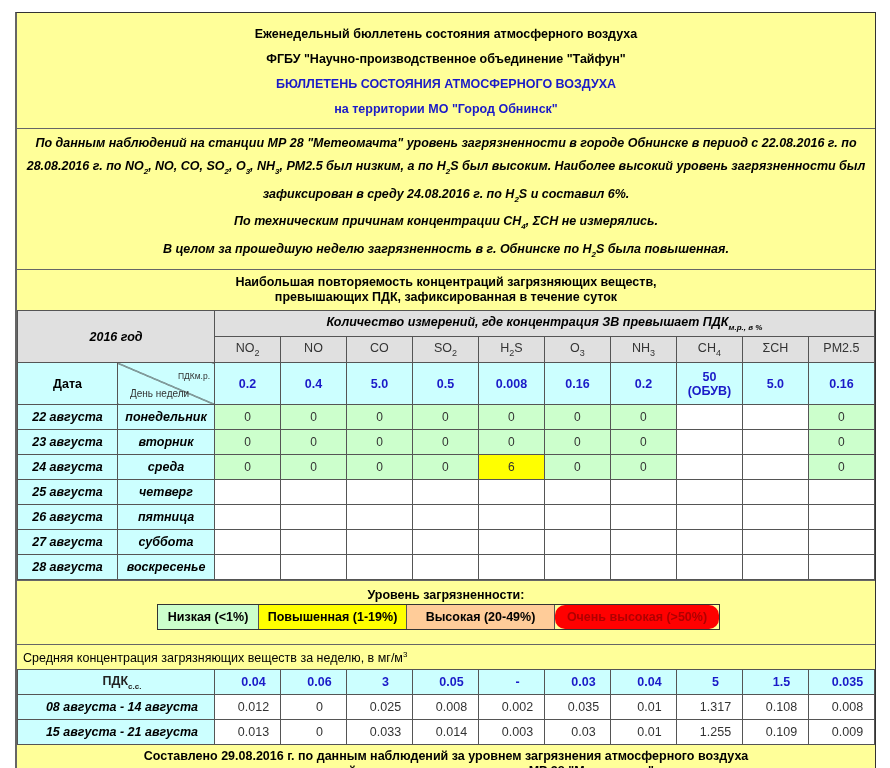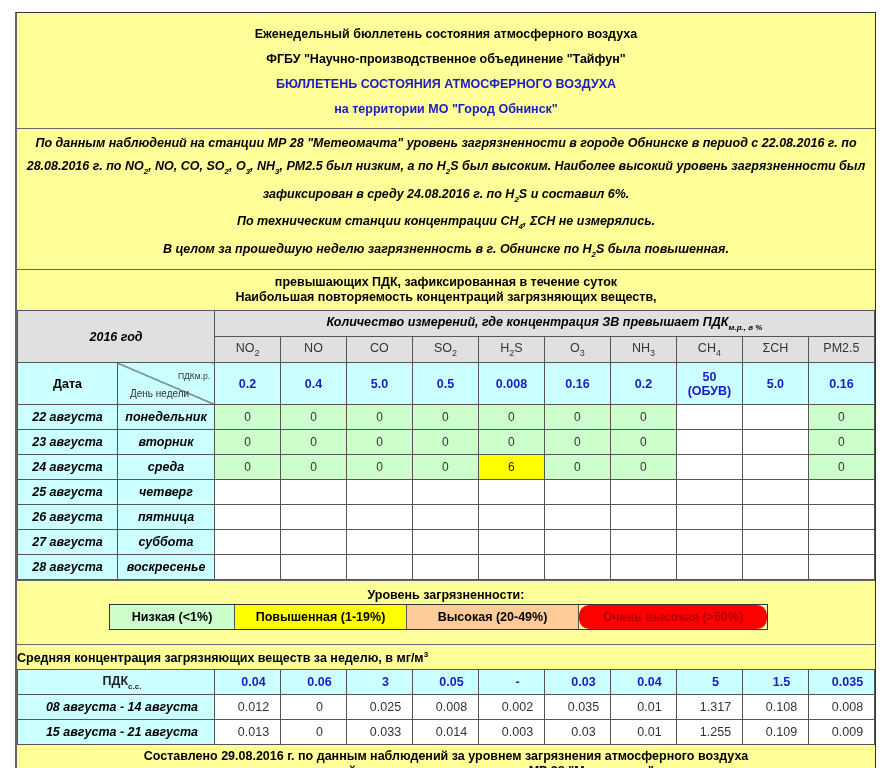--- a/index.html
+++ b/index.html
@@ -27,24 +27,24 @@
   .pdk { color:#1a1ac8; font-weight:bold; font-size:12.5px; height:41px; }
   .datehdr { font-weight:bold; font-size:12.5px; }
   .diag { position:relative; background:linear-gradient(to bottom left, transparent calc(50% - 0.6px), #333 calc(50% - 0.3px), #333 calc(50% + 0.3px), transparent calc(50% + 0.6px)), #ccffff; }
   .diag .tr { position:absolute; right:4px; top:8px; font-size:8.5px; color:#333; }
   .diag .bl { position:absolute; left:12px; bottom:5px; font-size:10px; color:#333;margin-top:13px; }
   .drow td { height:24px; }
   .dcell { font-weight:bold; font-style:italic; font-size:12.5px; }
   .legend-sect { padding:6px 0 14px 0; }
   .legend-title { font-size:12.5px; font-weight:bold; height:17px; line-height:17px; }
   .legend { display:inline-flex; border:1px solid #333; font-size:12.5px; font-weight:bold; height:24px; line-height:24px; margin-left:-15px; }
-  .legend span { padding:0 20px; border-right:1px solid #555; }
+  .legend span { padding:0 8px; border-right:1px solid #555; }
   .legend span:last-child { border-right:none; }
   .l1 { background:#ccffcc; width:84px; } .l2 { background:#ffff00; width:131px; } .l3 { background:#ffcc99; width:131px; } .l4 { background:#ff0000; color:#b00000; width:148px;border-radius:10px; }
-  .avgtitle { font-size:12.5px; font-weight:bold; padding:5px 0 4px 0; }
+  .avgtitle { font-size:12.5px; font-weight:normal; padding:5px 0 4px 6px; }
   .avgtitle sup { font-size:8px; }
   .avg td { height:24px; font-size:12.5px;padding-left:12px; }
   .avg .pdk2 { color:#1a1ac8; font-weight:bold; }
   .avg .pdkl { font-weight:bold; color:#222; }
   .avg .pdkl sub { font-size:8px; }
   .avg .prd { font-weight:bold; font-style:italic; }
   .avg .v { color:#333; background:#fff; }
   .footer { font-size:12.5px; font-weight:bold; line-height:15px; padding:4px 0 6px 0; text-align:center; }
 </style>
 </head>
@@ -54,27 +54,27 @@
 
   <div class="sect head-sect">
     <div class="head-line">Еженедельный бюллетень состояния атмосферного воздуха</div>
     <div class="head-line">ФГБУ "Научно-производственное объединение "Тайфун"</div>
     <div class="head-line blue">БЮЛЛЕТЕНЬ СОСТОЯНИЯ АТМОСФЕРНОГО ВОЗДУХА</div>
     <div class="head-line blue">на территории МО "Город Обнинск"</div>
   </div>
 
   <div class="sect summary">
     <div><span>По данным наблюдений на станции МР 28 "Метеомачта" уровень загрязненности в городе Обнинске в период с 22.08.2016 г. по 28.08.2016 г. по NO</span><sub>2</sub><span>, NO, CO, SO</span><sub>2</sub><span>, O</span><sub>3</sub><span>, NH</span><sub>3</sub><span>, PM2.5 был низким, а по H</span><sub>2</sub><span>S был высоким. Наиболее высокий уровень загрязненности был зафиксирован в среду 24.08.2016 г. по H</span><sub>2</sub><span>S и составил 6%.</span></div>
-    <div><span>По техническим станции концентрации CH</span><sub>4</sub><span>, ΣCH не измерялись.</span></div>
+    <div><span>По техническим причинам концентрации CH</span><sub>4</sub><span>, ΣCH не измерялись.</span></div>
     <div><span>В целом за прошедшую неделю загрязненность в г. Обнинске по H</span><sub>2</sub><span>S была повышенная.</span></div>
   </div>
 
   <div class="sect subtitle" style="border-bottom:none;">
+    <div>Наибольшая повторяемость концентраций загрязняющих веществ,</div>
     <div>превышающих ПДК, зафиксированная в течение суток</div>
-    <div>Наибольшая повторяемость концентраций загрязняющих веществ,</div>
   </div>
 
   <table>
     <colgroup>
         <col style="width:100px">
         <col style="width:97px">
         <col span="10">
       </colgroup>
     <tbody>
         <tr>

